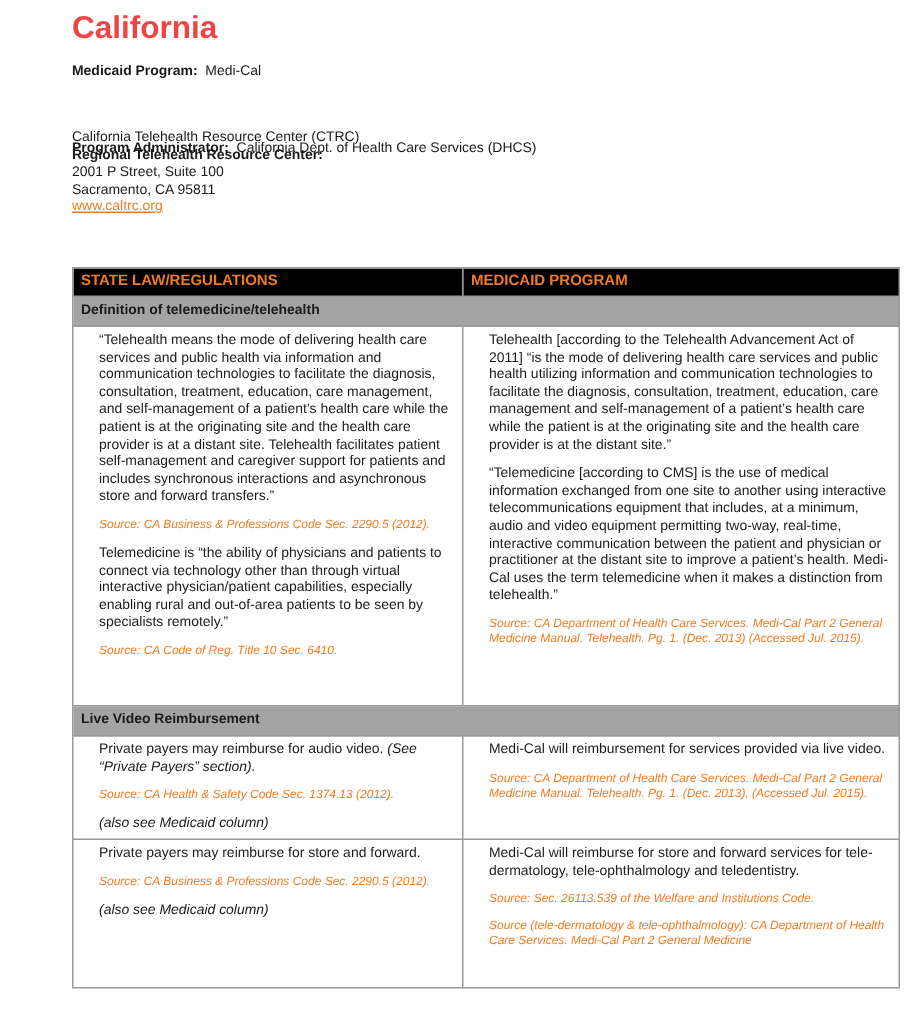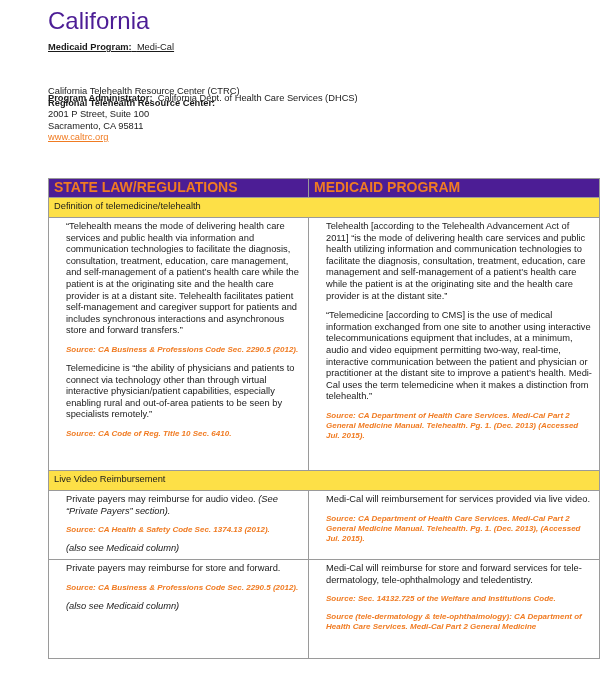--- a/index.html
+++ b/index.html
@@ -3,56 +3,56 @@
   <meta charset="utf-8">
   <style>
     html, body { margin: 0; padding: 0; background: #ffffff; }
     body {
       width: 612px; height: 675px; overflow: hidden; position: relative;
       font-family: "Liberation Sans", sans-serif; color: #1a1a1a;
     }
     .page { position: absolute; left: 48px; top: 0; width: 552px; }
     .title {
       position: absolute; left: 0; top: 7px;
-      font-size: 24px; font-weight: normal; color: #4c1d95; margin: 0;
+      font-size: 21px; font-weight: bold; color: #ef4444; margin: 0;
     }
     .info { position: absolute; left: 0; font-size: 9.3px; line-height: 12px; }
     .info b { font-weight: bold; }
     .rtrc { position: absolute; left: 0; top: 86px; font-size: 9.3px; line-height: 11.5px; }
     .rtrc a { color: #f07b22; text-decoration: underline; margin-top: 24px; }
     table {
       position: absolute; left: 0; top: 178px;
       width: 551px; border-collapse: collapse; table-layout: fixed;
       font-size: 9.3px; line-height: 11.6px;
     }
     col.c1 { width: 260px; }
     col.c2 { width: 291px; }
     td, th { border: 1.5px solid #9a9a9a; vertical-align: top; padding: 3px 5px; text-align: left; }
     th {
-      background: #4c1d95; color: #f07b22; font-weight: bold; font-size: 14px;
+      background: #000000; color: #f07b22; font-weight: bold; font-size: 10px;
       padding: 3px 5px 3px 5px; height: 12px;
     }
     tr.section td {
-      background: #fde047; font-weight: normal; color: #1a1a1a; padding: 3px 5px; height: 13px;
+      background: #a3a3a3; font-weight: bold; color: #1a1a1a; padding: 3px 5px; height: 13px;
     }
-    .src { color: #f07b22; font-style: italic; font-weight: bold; font-size: 8px; line-height: 10px; display: block; }
+    .src { color: #f07b22; font-style: italic; font-weight: normal; font-size: 8px; line-height: 10px; display: block; }
     p { margin: 0 0 8px 12px; }
     p.last { margin-bottom: 0; }
     .it { font-style: italic; }
     .cell-def { height: 246px; }
     .cell-live { height: 62px; }
     .cell-sf { height: 92px; }
   </style>
 </head>
 <body>
 
 <div class="page">
   <h1 class="title">California</h1>
 
-  <div class="info" style="top:41px;text-decoration:underline;">
+  <div class="info" style="top:41px;">
     <b>Medicaid Program:</b>&nbsp;
     <span>Medi-Cal</span>
   </div>
 
   <div class="info" style="top:64px;margin-top:28px;">
     <b>Program Administrator:</b>&nbsp;
     <span>California Dept. of Health Care Services (DHCS)</span>
   </div>
 
   <div class="rtrc">
@@ -120,21 +120,21 @@
       <td class="cell-sf">
         <p>Private payers may reimburse for store and forward.</p>
         <p>
               <span class="src">Source: CA Business &amp; Professions Code Sec. 2290.5 (2012).</span>
             </p>
         <p class="last it">(also see Medicaid column)</p>
       </td>
       <td>
         <p>Medi-Cal will reimburse for store and forward services for tele-dermatology, tele-ophthalmology and teledentistry.</p>
         <p>
-              <span class="src">Source: Sec. 14132.725 of the Welfare and Institutions Code.</span>
+              <span class="src">Source: Sec. 26113.539 of the Welfare and Institutions Code.</span>
             </p>
         <p class="last">
               <span class="src">Source (tele-dermatology &amp; tele-ophthalmology): CA Department of Health Care Services. Medi-Cal Part 2 General Medicine</span>
             </p>
       </td>
     </tr>
   </tbody>
     </table>
 </div>
 

